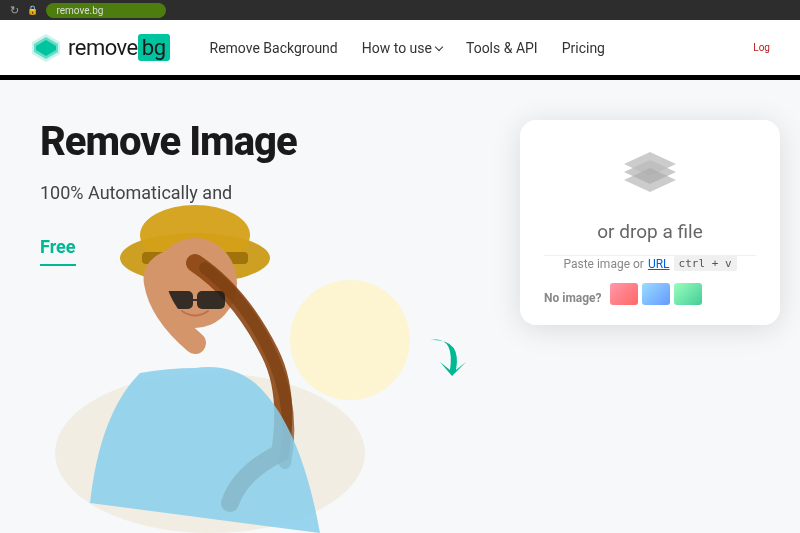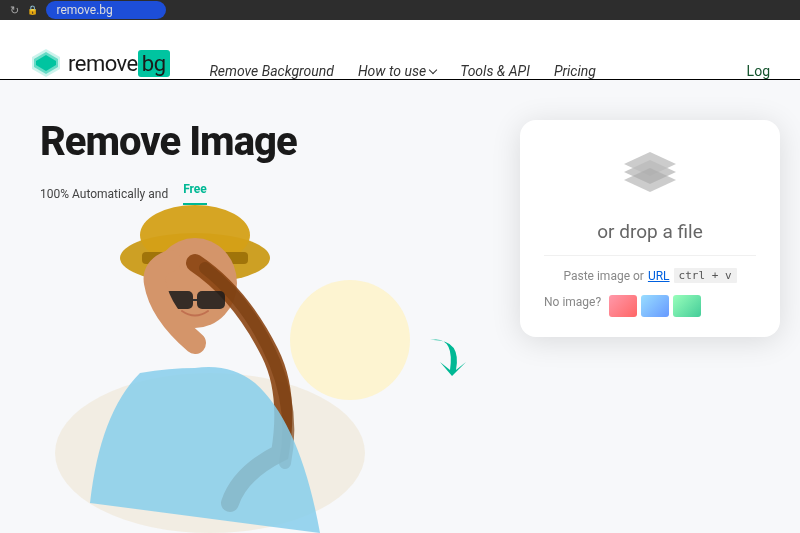--- a/index.html
+++ b/index.html
@@ -23,35 +23,35 @@
     .reload-icon {
       color: #aaa;
       font-size: 11px;
       cursor: pointer;
     }
     .lock-icon {
       color: #aaa;
       font-size: 9px;
     }
     .url-bar {
-      background: #1d4ed8;
+      background: #4d7c0f;
       border-radius: 10px;
       padding: 2px 10px;
       color: #ddd;
-      font-size: 12px;
+      font-size: 10px;
       min-width: 120px;
     }
 
     
     .navbar {
       background: #fff;
-      border-bottom: 1px solid #000000;
+      border-bottom: 5px solid #000000;
       height: 60px;
       display: flex;
-      align-items: flex-end;
+      align-items: center;
       padding: 0 30px;
       gap: 30px;
     }
     .logo-wrap {
       display: flex;
       align-items: center;
       gap: 6px;
       margin-right: 10px;
     }
     .logo-icon {
@@ -83,31 +83,30 @@
     }
     .nav-link {
       color: #333;
       font-size: 14px;
       text-decoration: none;
       cursor: pointer;
       white-space: nowrap;
       display: flex;
       align-items: center;
       gap: 4px;
-      font-style: italic;
     }
     .nav-right {
       margin-left: auto;
       display: flex;
       align-items: center;
       gap: 16px;
     }
     .nav-login {
-      font-size: 14px;
-      color: #14532d;
+      font-size: 10px;
+      color: #b91c1c;
       cursor: pointer;
     }
 
     
     .hero {
       background: #f7f8fa;
       min-height: 453px;
       position: relative;
       overflow: hidden;
       display: flex;
@@ -122,25 +121,26 @@
     .hero-title {
       font-size: 40px;
       font-weight: 800;
       color: #1a1a1a;
       line-height: 1.1;
       margin-bottom: 18px;
       letter-spacing: -1px;
     }
 
     .hero-subtitle {
-      font-size: 12px;
+      font-size: 18px;
       color: #444;
       display: flex;
-      align-items: center;
+      align-items: flex-start;
       gap: 6px;
+      flex-direction: column;
     }
     .hero-subtitle .free {
       color: #00b894;
       font-weight: 700;
       border-bottom: 2px solid #00b894;
       padding-bottom: 7px;
     }
 
     
     .woman-image {
@@ -222,43 +222,44 @@
 
     .paste-row {
       display: flex;
       align-items: center;
       justify-content: center;
       gap: 4px;
       margin-top: 12px;
       font-size: 12px;
       color: #888;
       border-top: 1px solid #f0f0f0;
-      padding-top: 12px;
+      padding-top: 0;
     }
     .paste-url {
       color: #0060df;
       text-decoration: underline;
       cursor: pointer;
     }
     .kbd {
       background: #f0f0f0;
       border-radius: 1px;
       padding: 1px 5px;
       font-family: monospace;
       font-size: 11px;
       color: #555;
     }
 
     .no-image-row {
       display: flex;
-      align-items: flex-start;
+      align-items: flex-end;
       gap: 8px;
       margin-top: 12px;
       font-size: 12px;
       color: #888;
+      font-weight: bold;
     }
 
     .sample-thumbs {
       display: flex;
       gap: 4px;
     }
     .thumb {
       width: 28px;
       height: 22px;
       border-radius: 3px;

